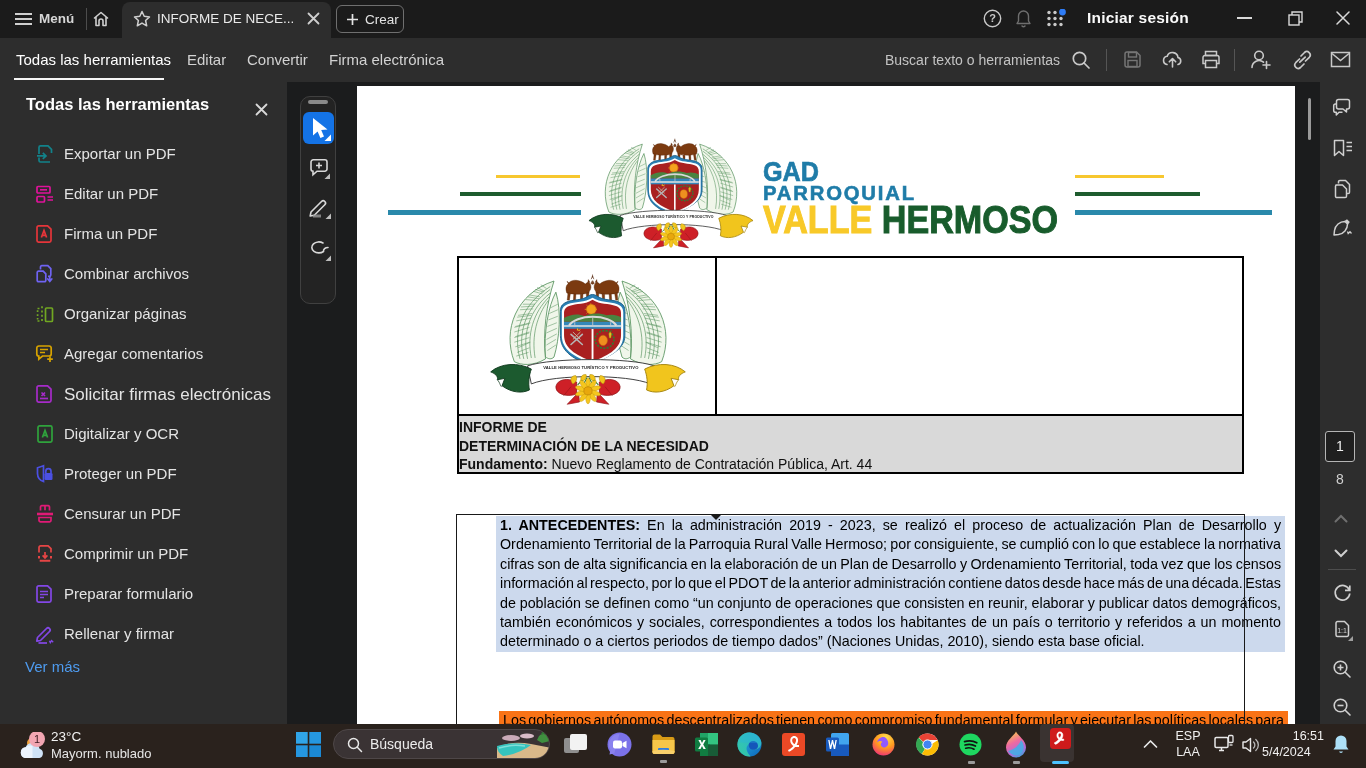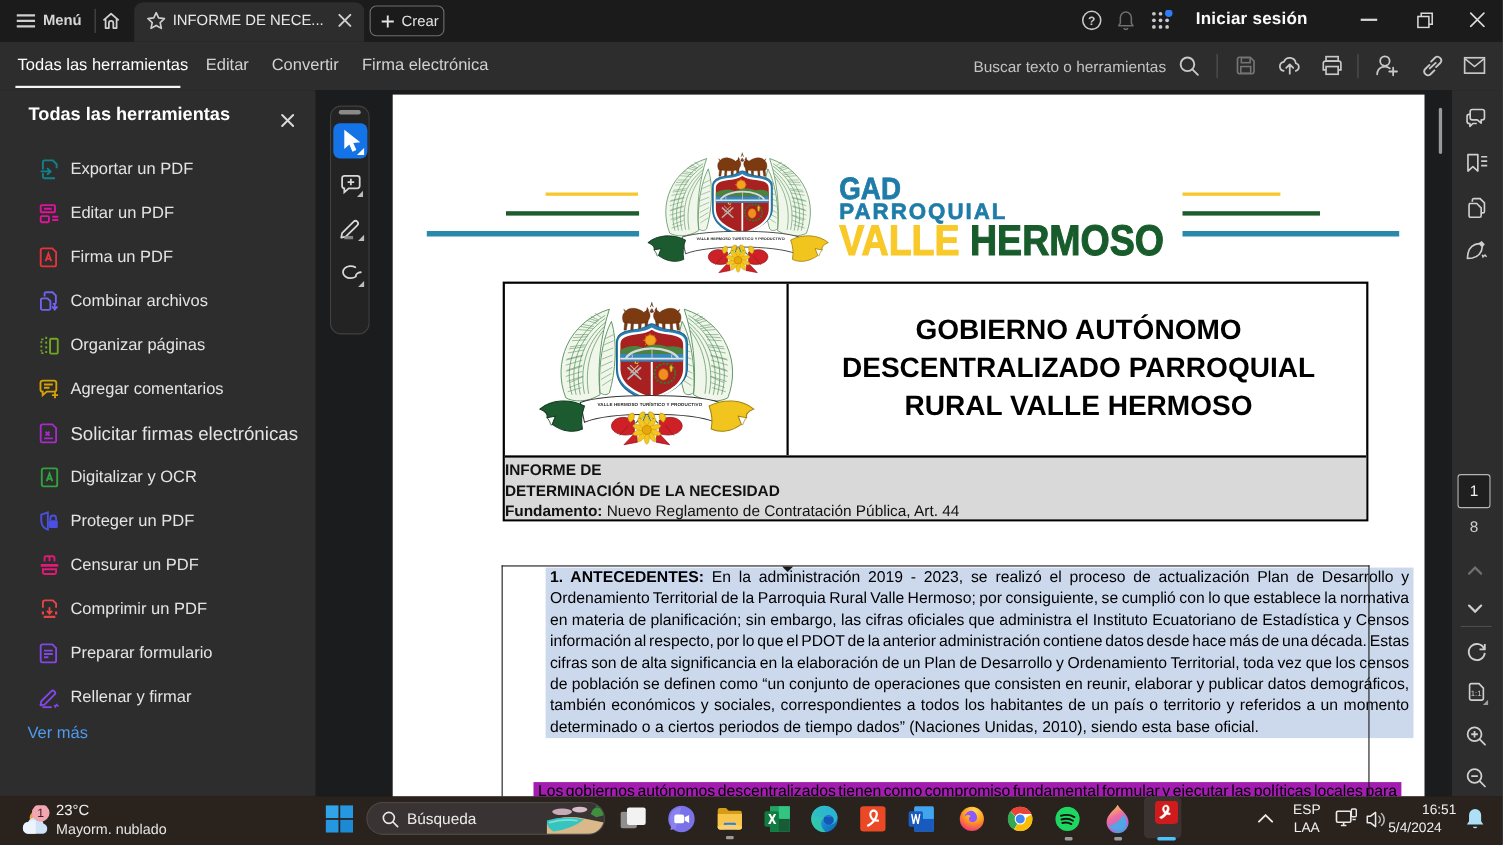--- a/index.html
+++ b/index.html
@@ -397,45 +397,41 @@
       <div class="abs" style="left:406px;top:72px;font-size:28px;line-height:28px;font-weight:bold;color:#1f7ca8;-webkit-text-stroke:0.7px #1f7ca8;transform:scaleX(0.9);transform-origin:0 0">GAD</div>
       <div class="abs" style="left:406px;top:96.5px;font-size:20.3px;line-height:20.3px;font-weight:bold;color:#1f7ca8;-webkit-text-stroke:0.6px #1f7ca8;letter-spacing:1.8px">PARROQUIAL</div>
       <div class="abs" style="left:406px;top:114px;font-size:39px;line-height:39px;font-weight:bold;white-space:nowrap;transform:scaleX(0.875);transform-origin:0 0"><span style="color:#f8c929;-webkit-text-stroke:1px #f8c929">VALLE</span><span style="color:#185c2c;-webkit-text-stroke:1px #185c2c"> HERMOSO</span></div>
 
       <div class="abs" style="left:100px;top:170px;width:787px;height:218px;border:2px solid #000">
         <div class="abs" style="left:0;top:0;width:258px;height:156px;border-right:2px solid #000">
           <svg class="abs" style="left:27px;top:11px" width="204" height="139" viewBox="0 0 216 150" preserveAspectRatio="none">
                 <use href="#crest"></use>
               </svg>
         </div>
-        <div class="abs" style="left:260px;top:0;width:523px;height:156px">
-          <div class="abs" style="left:0;top:25px;width:523px;text-align:center;font-size:25.5px;line-height:34.5px;font-weight:bold;color:#000">GOBIERNO AUTÓNOMO<br>DESCENTRALIZADO PARROQUIAL<br>RURAL VALLE HERMOSO</div>
-        </div>
         <div class="abs" style="left:0;top:156px;width:783px;height:58px;background:#d9d9d9;border-top:2px solid #000">
           <div class="abs" style="left:0;top:2px;width:783px;text-align:left;font-size:14px;line-height:18.7px;color:#111">
             <b>INFORME DE<br>DETERMINACIÓN DE LA NECESIDAD</b><br>
             <b>Fundamento:</b> Nuevo Reglamento de Contratación Pública, Art. 44
           </div>
         </div>
       </div>
 
       <div class="abs" style="left:98.5px;top:427.5px;width:789px;height:211px;border:1.8px solid #191919;border-bottom:none;z-index:5"></div>
       <div class="abs" style="left:354px;top:429px;width:0;height:0;border-left:5px solid transparent;border-right:5px solid transparent;border-top:5px solid #191919;z-index:5"></div>
 
       <div class="abs ptxt" style="left:99px;top:430px;width:789px;padding:0 4px;background:#ccd9ed">
         <div class="jline" style="word-spacing:3.11px"><b>1. ANTECEDENTES:</b> En la administración 2019 - 2023, se realizó el proceso de actualización Plan de Desarrollo y</div>
         <div class="jline" style="word-spacing:-0.82px">Ordenamiento Territorial de la Parroquia Rural Valle Hermoso; por consiguiente, se cumplió con lo que establece la normativa</div>
-        <div class="jline" style="word-spacing:-0.01px">en materia de planificación; sin embargo, las cifras oficiales que administra el Instituto Ecuatoriano de Estadística y Censos</div>
+        <div class="jline" style="word-spacing:-0.63px">cifras son de alta significancia en la elaboración de un Plan de Desarrollo y Ordenamiento Territorial, toda vez que los censos</div>
         <div class="jline" style="word-spacing:-1.43px">información al respecto, por lo que el PDOT de la anterior administración contiene datos desde hace más de una década. Estas</div>
-        <div class="jline" style="word-spacing:-0.63px">cifras son de alta significancia en la elaboración de un Plan de Desarrollo y Ordenamiento Territorial, toda vez que los censos</div>
         <div class="jline" style="word-spacing:-0.2px">de población se definen como “un conjunto de operaciones que consisten en reunir, elaborar y publicar datos demográficos,</div>
         <div class="jline" style="word-spacing:0.96px">también económicos y sociales, correspondientes a todos los habitantes de un país o territorio y referidos a un momento</div>
         <div class="jline">determinado o a ciertos periodos de tiempo dados” (Naciones Unidas, 2010), siendo esta base oficial.</div>
       </div>
-      <div class="abs ptxt" style="left:88px;top:625px;width:789px;padding:0 4px;background:#a21caf">
+      <div class="abs ptxt" style="left:102px;top:625px;width:789px;padding:0 4px;background:#f97316">
         <div class="jline" style="word-spacing:-1.66px">Los gobiernos autónomos descentralizados tienen como compromiso fundamental formular y ejecutar las políticas locales para</div>
       </div>
       </div>
     </div>
 
     <div id="quicktools" class="abs" style="left:13px;top:14px;width:36px;height:208px;background:#232323;border:1px solid #404040;border-radius:10px">
       <div class="abs" style="left:7px;top:3px;width:20px;height:4px;background:#8a8a8a;border-radius:2px"></div>
       <div class="abs" style="left:2px;top:15px;width:31px;height:32px;background:#1473e6;border-radius:6px">
         <svg class="abs" style="left:5px;top:4px" width="24" height="26" viewBox="0 0 24 26">
           <path d="M5 2 L5 19.5 L9.6 15.4 L12.4 22 L16 20.4 L13.2 14 L19.5 13.4 Z" fill="#fff"></path>

